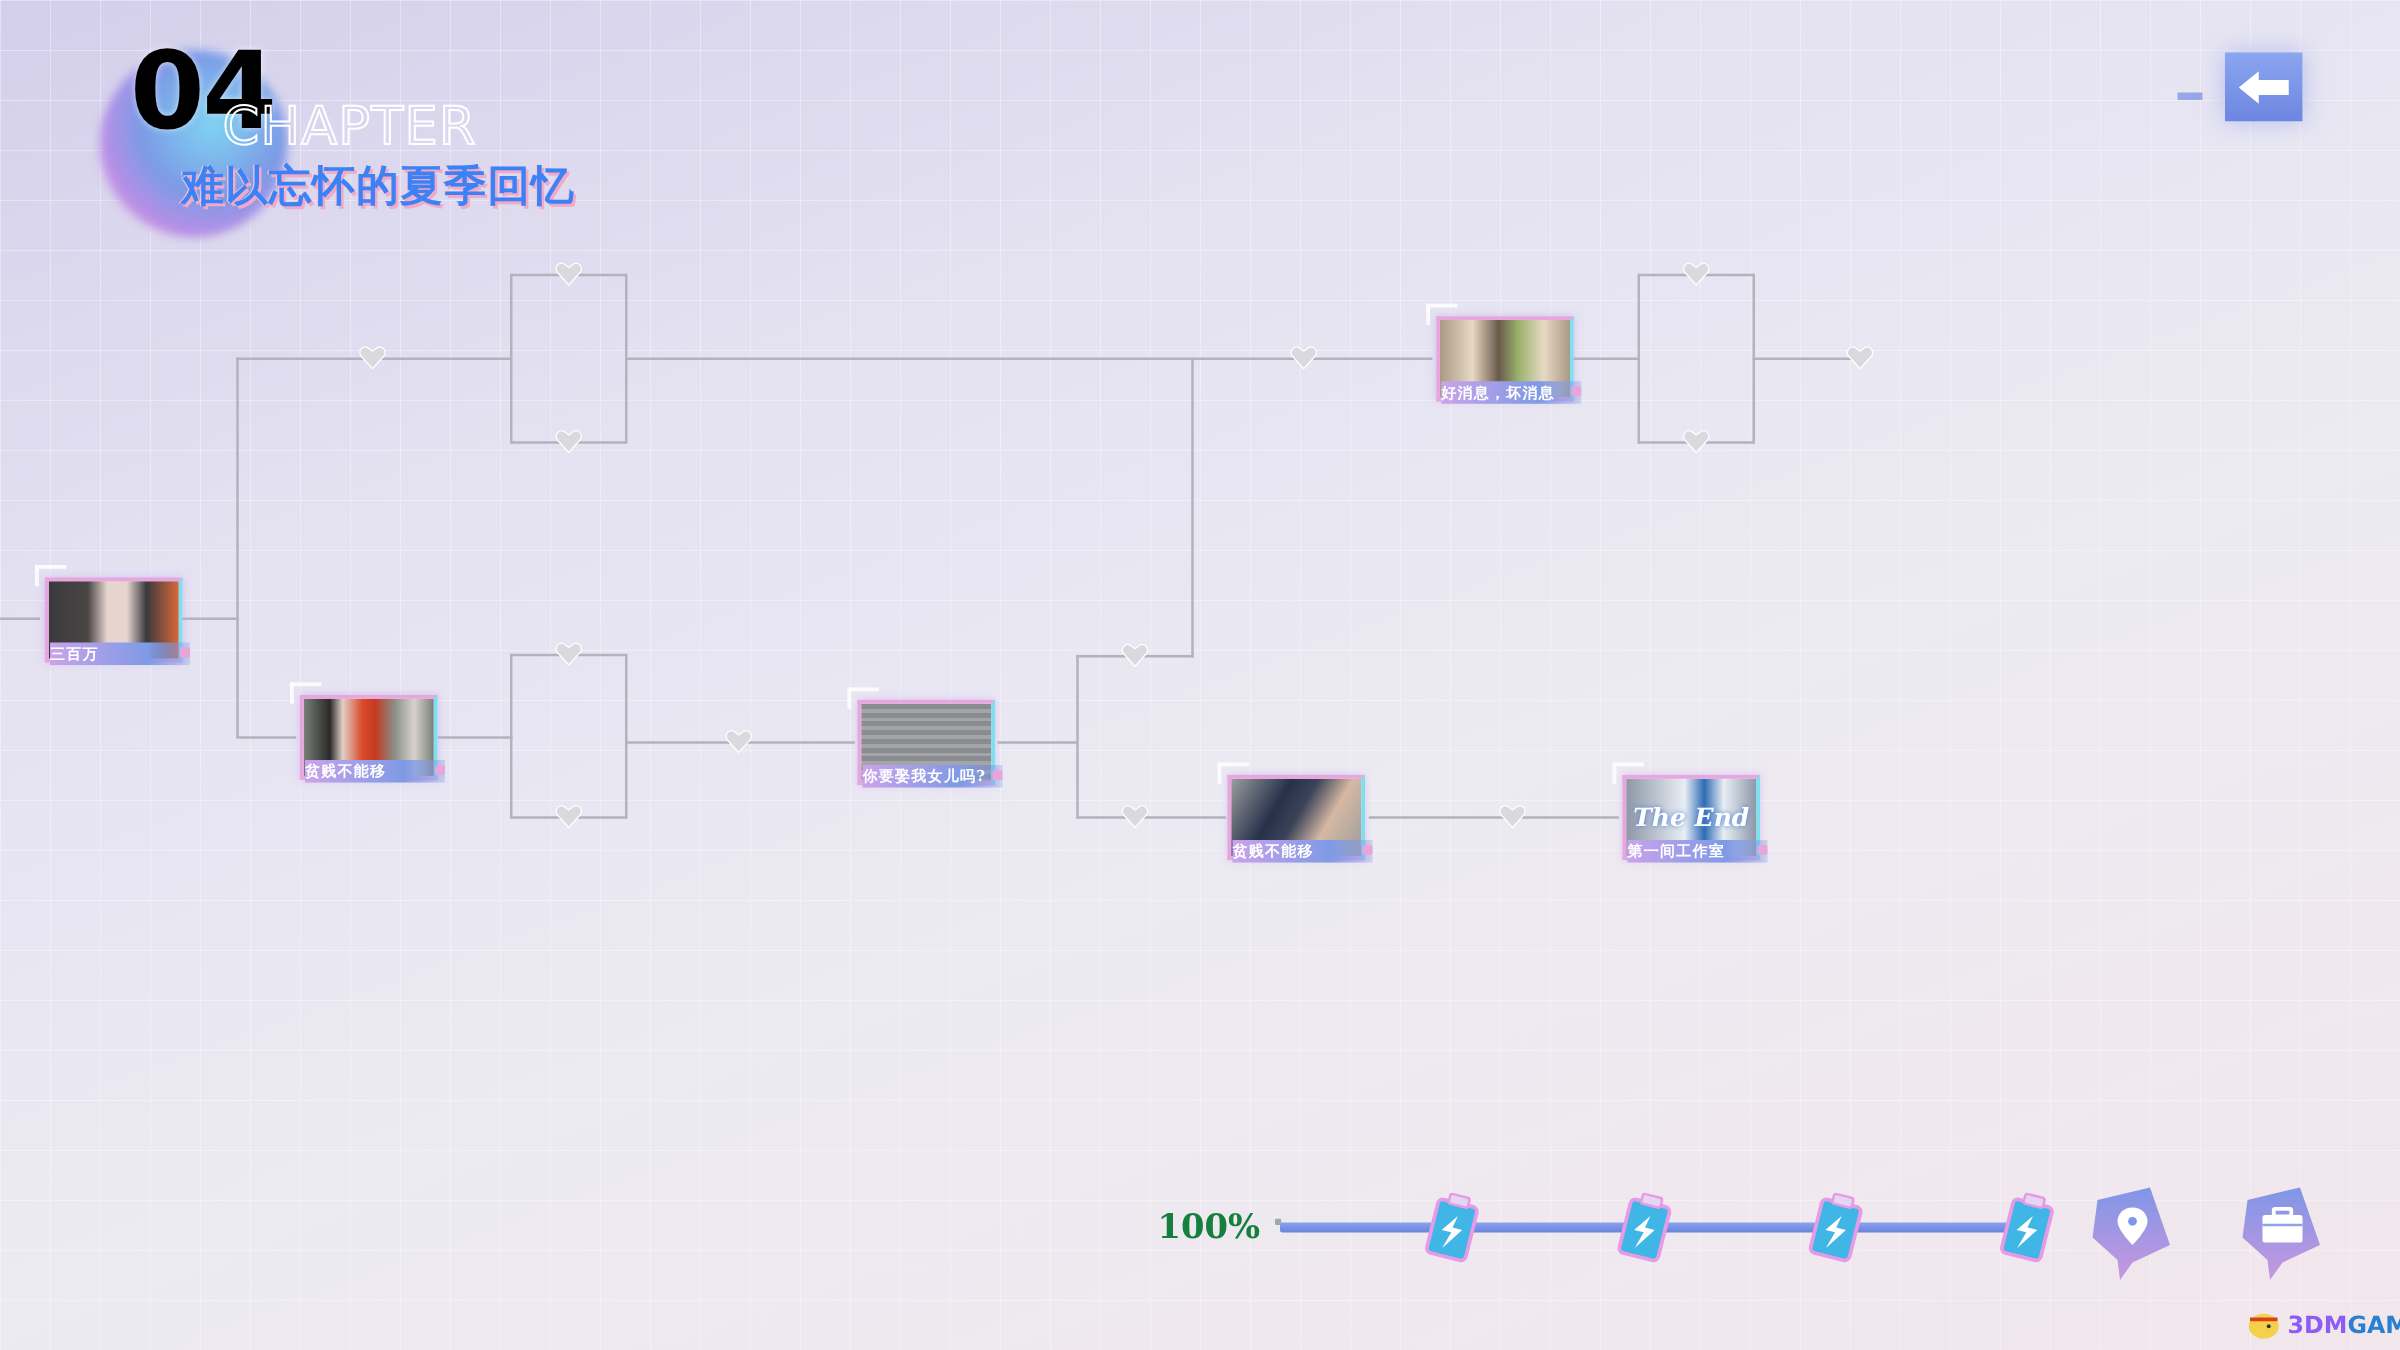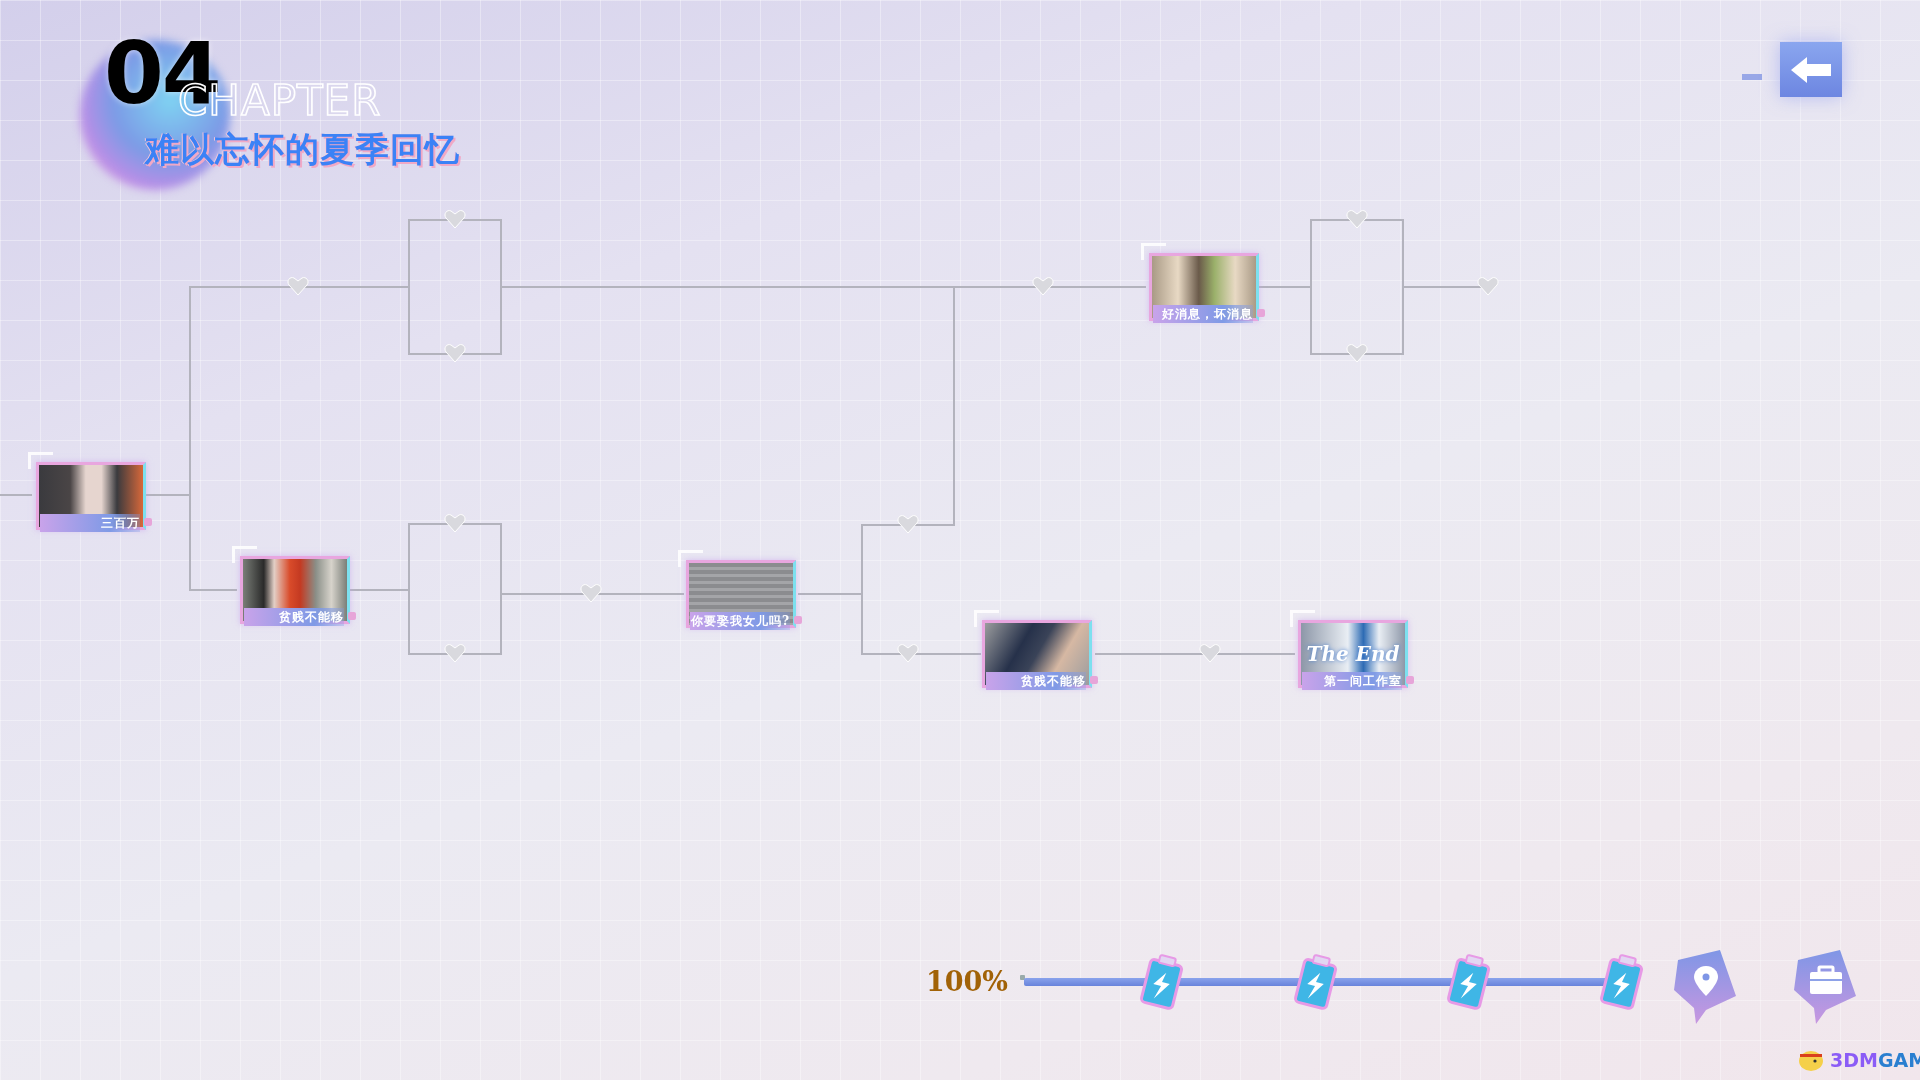--- a/index.html
+++ b/index.html
@@ -26,26 +26,26 @@
   .back-dash{position:absolute;left:0;top:34px;width:20px;height:6px;background:#8fa0e6;opacity:.9;}
   
   .hl{position:absolute;height:2px;background:#b3b3bd;}
   .vl{position:absolute;width:2px;background:#b3b3bd;}
   .heart{position:absolute;width:22px;height:20px;margin-left:-11px;margin-top:-10px;}
   
   .card{position:absolute;width:114px;height:78px;cursor:pointer;}
   .card .frame{position:absolute;left:4px;top:4px;width:104px;height:62px;border:3px solid #e8a6df;border-right-color:#7de0ef;
     box-shadow:0 0 6px rgba(200,160,240,.6);overflow:hidden;font-weight:bold;}
   .card .corner{position:absolute;left:-4px;top:-6px;width:22px;height:14px;border-left:3px solid #fff;border-top:3px solid #fff;opacity:.9;}
-  .card .label{position:absolute;left:8px;top:56px;width:100px;height:18px;
+  .card .label{position:absolute;left:8px;top:56px;width:112px;height:18px;
     background:linear-gradient(90deg,#c9a3ea,#7f9ae6 70%,rgba(127,154,230,.3));color:#fff;font-size:12px;font-weight:bold;
-    text-align:right;line-height:18px;white-space:nowrap;letter-spacing:1px;}
+    text-align:left;line-height:18px;white-space:nowrap;letter-spacing:1px;}
   .card .dot{position:absolute;right:-6px;top:60px;width:8px;height:8px;background:#e7a5d9;border-radius:2px;}
   
-  .pct{position:absolute;left:926px;top:966px;font-size:27px;color:#a16207;font-weight:bold;}
+  .pct{position:absolute;left:926px;top:966px;font-size:27px;color:#15803d;font-weight:bold;}
   .bar{position:absolute;left:1024px;top:978px;width:600px;height:8px;background:linear-gradient(180deg,#8aa3ec,#6883db);border-radius:2px;}
   .bar-start{position:absolute;left:1020px;top:975px;width:5px;height:5px;background:#9aa;border-radius:1px;}
   .batt{position:absolute;width:40px;height:56px;margin-left:-20px;margin-top:-28px;cursor:pointer;transform:rotate(14deg);}
   .pin-btn,.bag-btn{position:absolute;width:72px;height:80px;cursor:pointer;}
   .watermark{position:absolute;left:1796px;top:1048px;display:flex;align-items:center;gap:4px;
     font-family:"DejaVu Sans","Liberation Sans",sans-serif;font-weight:bold;font-size:19px;}
   .wm-a{color:#8b5cf6;}
   .wm-b{color:#2a7fd0;}
 </style>
 </head>

